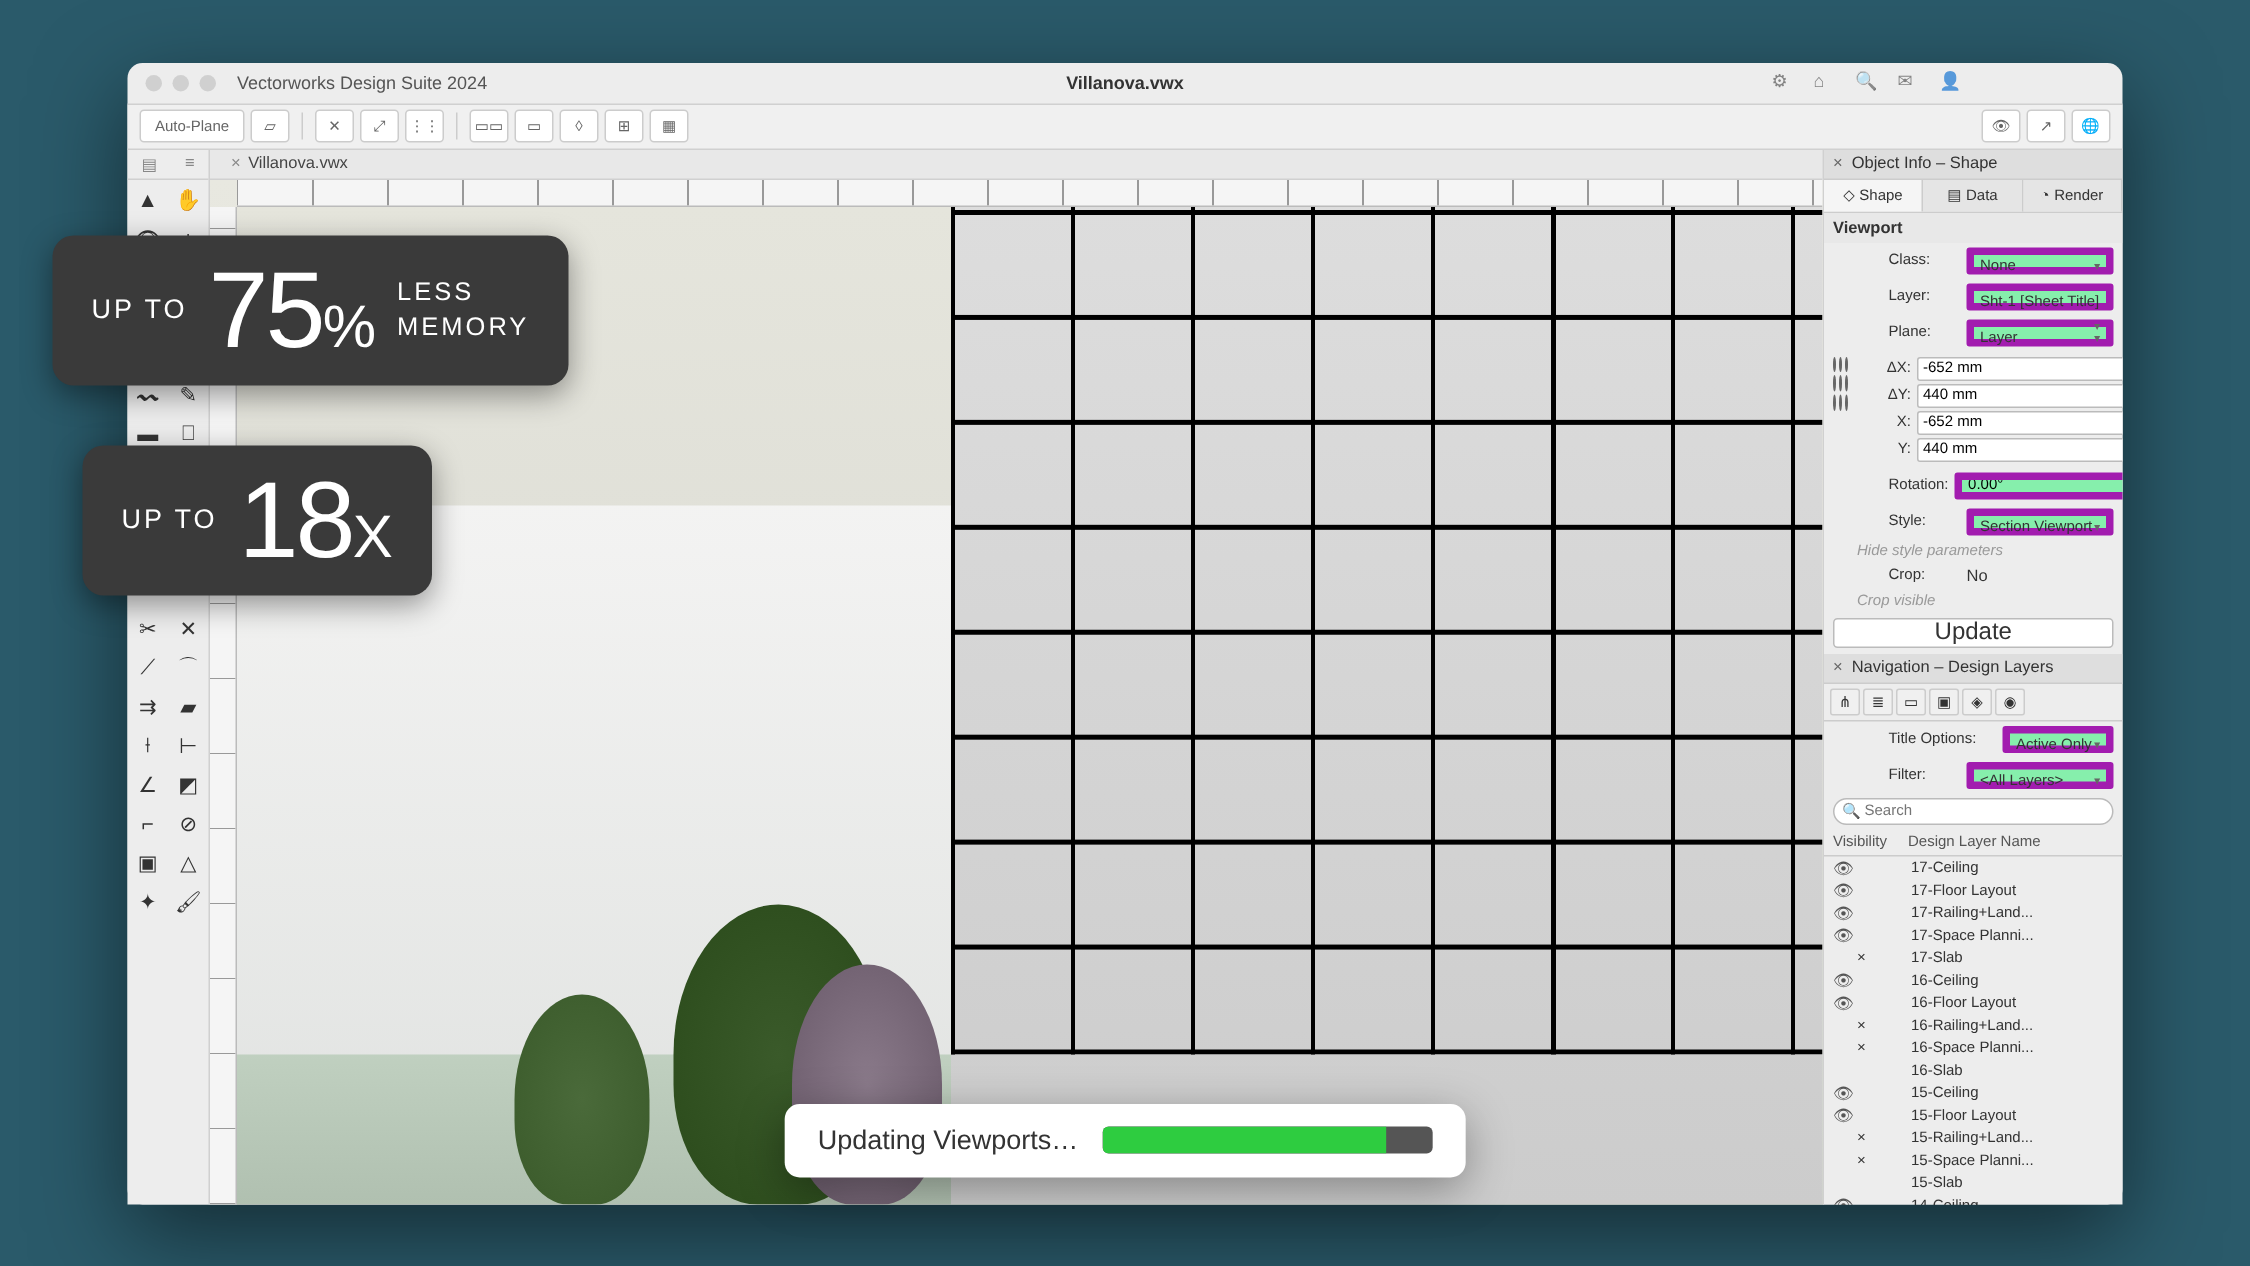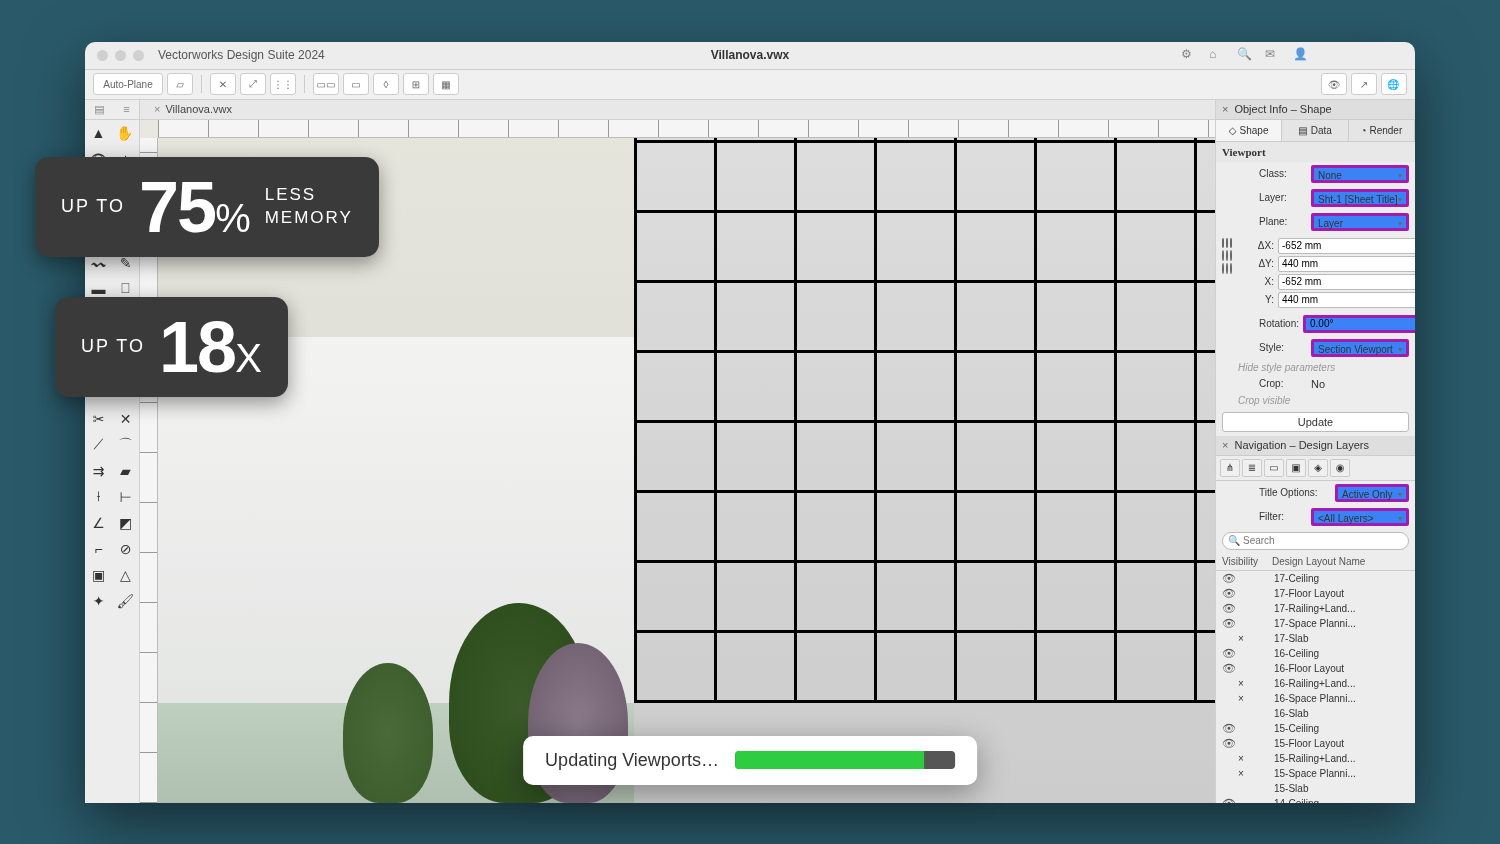--- a/index.html
+++ b/index.html
@@ -38,54 +38,54 @@
 .t1 { left:35%; width:140px; height:200px; background:radial-gradient(#3a5a2a,#2a4a1a); }
 .t2 { left:50%; width:100px; height:160px; background:radial-gradient(#8a7a8a,#6a5a6a); }
 .t3 { left:15%; width:90px; height:140px; background:radial-gradient(#4a6a3a,#3a5a2a); }
 .bg-bldg { position:absolute; left:0; top:30%; width:45%; height:55%; background:linear-gradient(#f5f5f5,#e8e8e8); opacity:.9; }
 .right-panels { width:200px; background:#ededed; border-left:1px solid #d0d0d0; font-size:11px; color:#333; display:flex; flex-direction:column; overflow:hidden; }
 .panel-title { height:20px; display:flex; align-items:center; padding:0 6px; background:#dedede; border-bottom:1px solid #ccc; font-size:11px; }
 .panel-title .x { margin-right:6px; color:#666; }
 .tabs3 { display:flex; height:22px; border-bottom:1px solid #ccc; }
 .tabs3 .t { flex:1; display:flex; align-items:center; justify-content:center; gap:3px; font-size:10px; background:#e5e5e5; border-right:1px solid #ccc; }
 .tabs3 .t.active { background:#f5f5f5; }
-.section-label { padding:4px 6px; font-weight:600; background:#e8e8e8;font-family:Liberation Serif, serif; }
+.section-label { padding:4px 6px; font-weight:600; background:#e8e8e8; }
 .prop-row { display:flex; align-items:center; padding:3px 6px; gap:4px; }
 .prop-row label { width:48px; font-size:10px; color:#333;margin-left:37px; }
-.prop-row .val, .prop-row select, .prop-row input { flex:1; height:18px; background:#3b82f6; border:3px solid #a21caf; border-radius:2px; font-size:10px; padding:0 4px; line-height:16px; }
+.prop-row .val, .prop-row select, .prop-row input { flex:1; height:18px; background:#86efac; border:5px solid #a21caf; border-radius:2px; font-size:10px; padding:0 4px; line-height:16px; }
 .prop-row .dd::after { content:"▸"; float:right; font-size:8px; color:#666; transform:rotate(90deg); }
 .coord-block { display:flex; padding:4px 6px; gap:20px; }
 .anchor-grid { width:36px; height:36px; display:grid; grid-template-columns:repeat(3,1fr); grid-template-rows:repeat(3,1fr); gap:2px; }
 .anchor-grid span { border:1px solid #666; border-radius:50%; }
 .anchor-grid span.f { background:#333; }
 .coord-fields { flex:1; display:flex; flex-direction:column; gap:2px; }
 .coord-fields .cf { display:flex; align-items:center; gap:4px; }
 .coord-fields .cf label { width:22px; font-size:10px; text-align:right; }
 .coord-fields .cf input { flex:1; height:16px; font-size:10px; border:1px solid #bbb; border-radius:2px; padding:0 3px; }
 .hide-style { font-size:10px; color:#999; padding:2px 6px 2px 22px;font-style:italic; }
-.update-btn { margin:4px 6px; height:20px; background:#fff; border:1px solid #bbb; border-radius:3px; font-size:11px; display:flex; align-items:center; justify-content:center; }
+.update-btn { margin:4px 6px; height:20px; background:#fff; border:1px solid #bbb; border-radius:3px; font-size:16px; display:flex; align-items:center; justify-content:center; }
 .nav-toolbar { display:flex; gap:2px; padding:3px 4px; border-bottom:1px solid #ccc; }
 .nav-toolbar .nb { width:20px; height:18px; background:#f0f0f0; border:1px solid #ccc; border-radius:2px; display:flex; align-items:center; justify-content:center; font-size:10px; }
 .search-row { display:flex; align-items:center; padding:3px 6px; gap:4px; }
 .search-row input { flex:1; height:18px; border:1px solid #bbb; border-radius:9px; font-size:10px; padding:0 8px 0 20px; background:#fff; }
 .search-row .mag { position:absolute; margin-left:6px; font-size:10px; color:#888; }
 .layer-header { display:flex; padding:3px 6px; font-size:10px; color:#555; border-bottom:1px solid #ccc; }
 .layer-header .c1 { width:50px; }
 .layer-list { flex:1; overflow:auto; }
 .layer-row { display:flex; align-items:center; padding:1px 6px; font-size:10px; height:15px; }
 .layer-row .vis { width:16px; font-size:11px; color:#555; }
 .layer-row .xcol { width:16px; font-size:10px; color:#333; }
 .layer-row .sp { width:20px; }
 .layer-row .name { flex:1; white-space:nowrap; overflow:hidden; text-overflow:ellipsis; }
 
 .overlay-badge { position:absolute; background:#3a3a3a; color:#fff; border-radius:14px; padding:14px 26px; display:flex; align-items:center; gap:14px; box-shadow:0 6px 20px rgba(0,0,0,.4); }
 .badge1 { left:-50px; top:115px; }
 .badge2 { left:-30px; top:255px; }
 .overlay-badge .pre { font-size:18px; letter-spacing:2px; font-weight:400; }
-.overlay-badge .big { font-size:72px; font-weight:700; line-height:1; letter-spacing:-2px; }
+.overlay-badge .big { font-size:72px; font-weight:400; line-height:1; letter-spacing:-2px; }
 .overlay-badge .pct { font-size:40px; font-weight:400; }
 .overlay-badge .lines { display:flex; flex-direction:column; font-size:17px; letter-spacing:2px; line-height:1.3; font-weight:300; }
 .progress-popup { position:absolute; left:50%; bottom:18px; transform:translateX(-50%); background:#fff; border-radius:10px; padding:14px 22px; display:flex; align-items:center; gap:16px; box-shadow:0 8px 30px rgba(0,0,0,.35); }
 .progress-popup .label { font-size:18px; color:#333; }
 .progress-bar { width:220px; height:18px; background:#555; border-radius:4px; overflow:hidden; }
 .progress-fill { height:100%; background:#2ecc40; width:86%; }
 .ic { display:inline-block; }
 </style>
 </head>
 <body>
@@ -300,21 +300,21 @@
       <div class="prop-row">
           <label>Filter:</label>
           <div class="val dd">&lt;All Layers&gt;</div>
         </div>
       <div class="search-row">
           <span class="mag">🔍</span>
           <input placeholder="Search" style="">
         </div>
       <div class="layer-header">
           <div class="c1">Visibility</div>
-          <div>Design Layout Name</div>
+          <div>Design Layer Name</div>
         </div>
       <div class="layer-list" id="layer-list">
           <div class="layer-row">
             <span class="vis">👁</span>
             <span class="xcol"></span>
             <span class="sp"></span>
             <span class="name">17-Ceiling</span>
           </div>
           <div class="layer-row">
             <span class="vis">👁</span>

